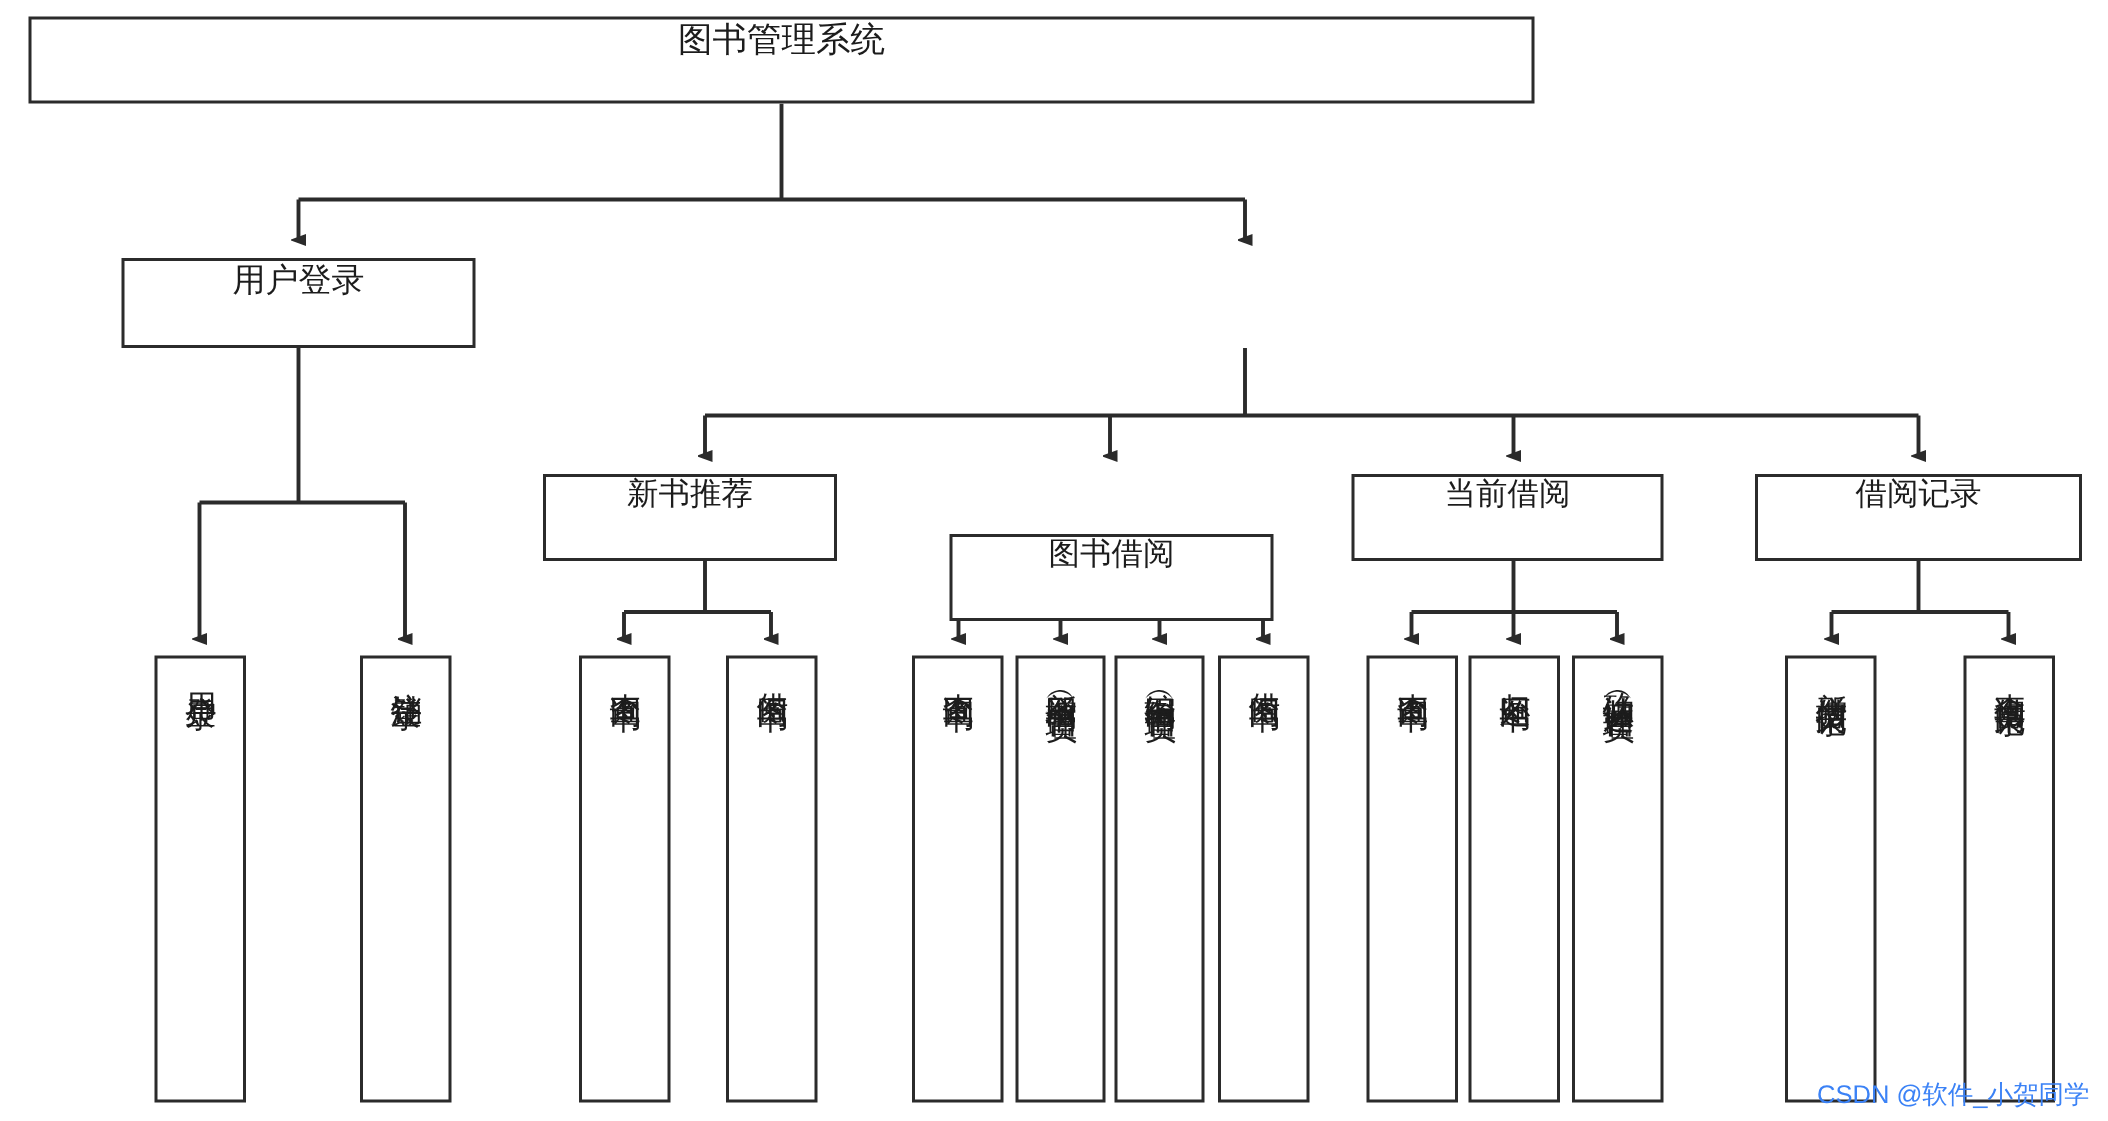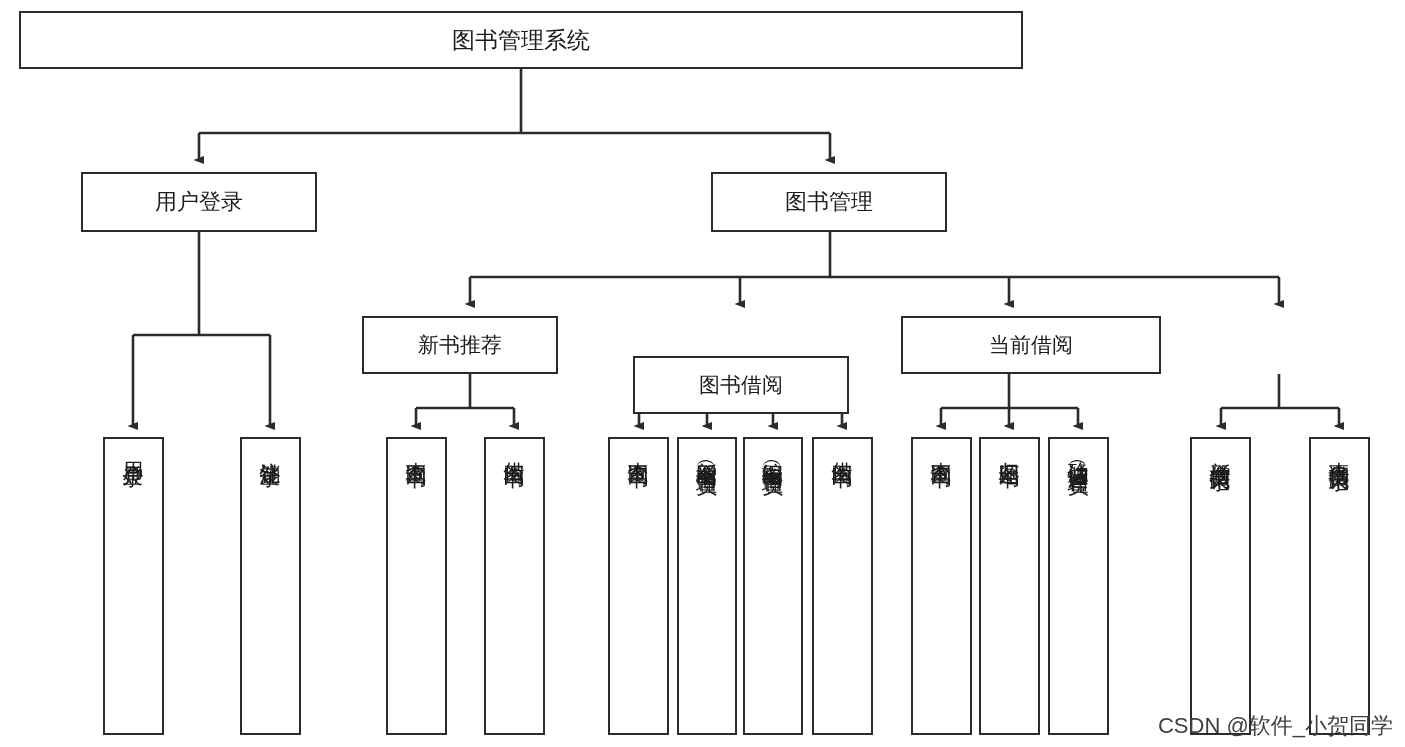--- a/index.html
+++ b/index.html
@@ -24,21 +24,20 @@
     width: 1405px;
     height: 747px;
     pointer-events: none;
   }
   .node {
     position: absolute;
     box-sizing: border-box;
     background: #ffffff;
     border: 2px solid #2b2b2b;
     display: flex;
-    align-items: center;
     justify-content: center;
     color: #1c1c1c;
     z-index: 3;
   }
   .node .label {
     display: block;
     text-align: center;
     line-height: 1.15;
   }
   
@@ -59,21 +58,21 @@
   .n-login   { left: 81px; }
   .n-bookmgr { left: 711px; }
   
   .lvl3 {
     height: 58px;
     top: 316px;
     font-size: 21px;
   }
   .n-new    { left: 362px; width: 196px; }
   .n-borrow { left: 633px; width: 216px; margin-top: 40px; }
-  .n-cur    { left: 901px; width: 260px; }
+  .n-cur    { left: 901px; width: 208px; }
   .n-rec    { left: 1170px; width: 218px; }
   
   .leaf {
     top: 437px;
     height: 298px;
     align-items: flex-start;
     justify-content: center;
     padding-top: 6px;
     font-size: 21px;
   }
@@ -81,22 +80,22 @@
     writing-mode: vertical-rl;
     text-orientation: upright;
     letter-spacing: 2px;
     line-height: 1.0;
     white-space: nowrap;
   }
   .watermark {
     position: absolute;
     right: 12px;
     bottom: 6px;
-    font-size: 22px;
-    color: #404040;
+    font-size: 17px;
+    color: #3b82f6;
     z-index: 5;
     white-space: nowrap;
   }
 </style>
 </head>
 <body>
 
 <div id="canvas">
 
   <svg class="wires" viewBox="0 0 1405 747">
@@ -149,33 +148,33 @@
     </g>
   </svg>
 
   <div class="node n-root">
     <span class="label">图书管理系统</span>
   </div>
 
   <div class="node lvl2 n-login">
     <span class="label">用户登录</span>
   </div>
-  <div class="node lvl2 n-bookmgr">
-    <span class="label">图书管理</span>
-  </div>
 
   <div class="node lvl3 n-new">
     <span class="label">新书推荐</span>
   </div>
   <div class="node lvl3 n-borrow">
     <span class="label">图书借阅</span>
   </div>
   <div class="node lvl3 n-cur">
     <span class="label">当前借阅</span>
   </div>
+  <div class="node lvl3 n-rec">
+    <span class="label">借阅记录</span>
+  </div>
 
   <div class="node leaf" style="left:103px;width:61px;">
     <span class="label">用户登录</span>
   </div>
   <div class="node leaf" style="left:240px;width:61px;">
     <span class="label">注销登录</span>
   </div>
 
   <div class="node leaf" style="left:386px;width:61px;">
     <span class="label">查询图书</span>

